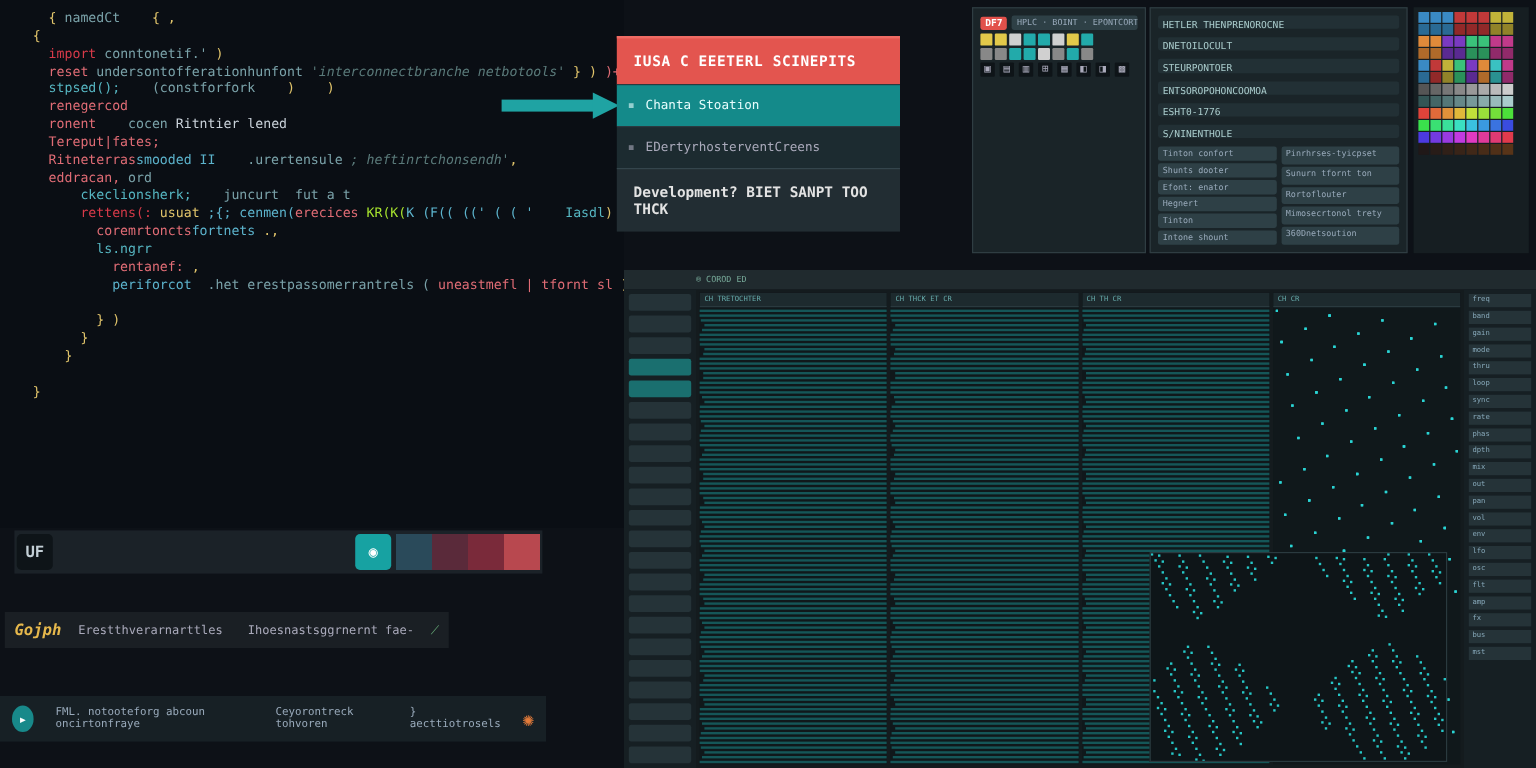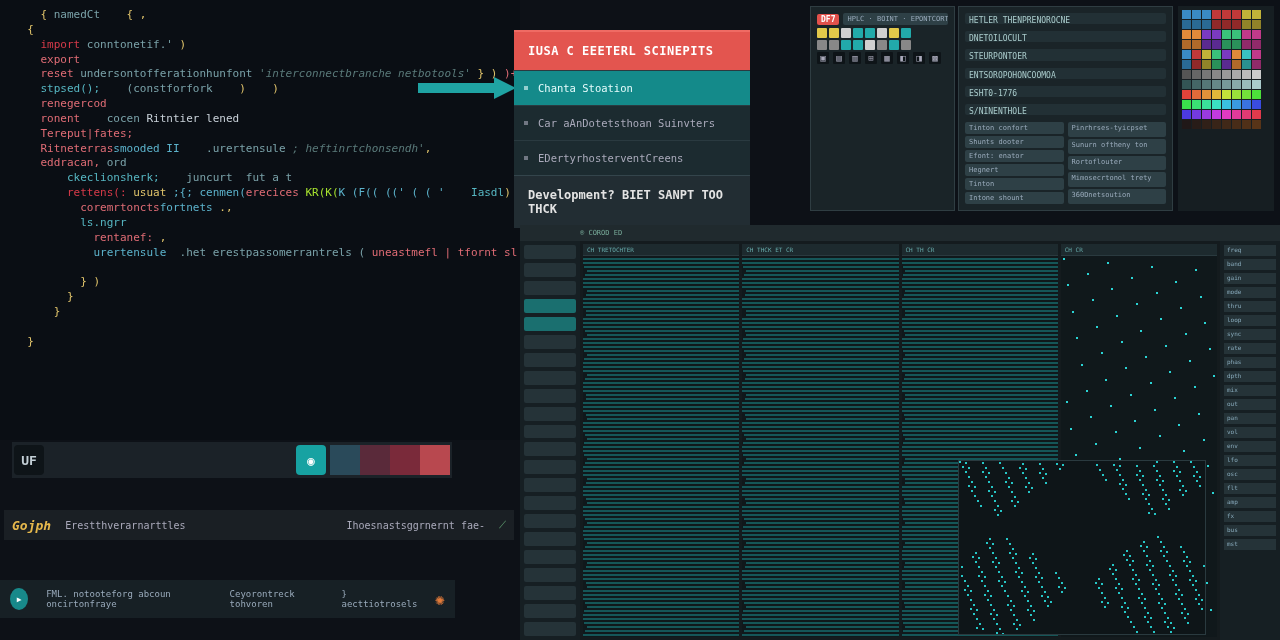--- a/index.html
+++ b/index.html
@@ -123,21 +123,21 @@
   color: #c3cfd6;
   font-size: 13px;
   font-weight: bold;
 }
 .tool-btn.cyan { background: #17a2a2; color: #fff; }
 .tool-spacer { flex: 1; }
 .tool-swatch { width: 30px; height: 30px; }
 
 .glyph-bar {
   position: absolute; left: 4px; top: 510px;
-  width: 510px; height: 30px;
+  width: 370px; height: 30px;
   background: #1a1f24;
   display: flex; align-items: center;
   padding: 0 8px; gap: 14px;
   font-size: 10px; color: #aab;
 }
 .glyph-logo { color: #e6b84c; font-weight: bold; font-style: italic; font-size: 13px; }
 
 .status-bar {
   position: absolute; left: 0; top: 580px;
   width: 455px; height: 38px;
@@ -197,52 +197,50 @@
 }
 .map-overlay .dot { background: #26c6c6; }
 </style>
 </head>
 <body>
 
 <div class="code-editor" id="code-area">
     <div class="code-line"><span class="tok-punc">    { </span><span class="tok-var">namedCt</span><span class="tok-punc">    { ,</span></div>
     <div class="code-line"><span class="tok-punc">  {</span></div>
     <div class="code-line"><span class="tok-kw">    import </span><span class="tok-var">conntonetif.'</span><span class="tok-punc"> )</span></div>
-    <div class="code-line"><span class="tok-type">    export</span></div>
     <div class="code-line"><span class="tok-type">    reset </span><span class="tok-var">undersontofferationhunfont</span><span class="tok-comment"> 'interconnectbranche netbotools' </span><span class="tok-punc">} )</span><span class="tok-type"> )+</span></div>
     <div class="code-line"><span class="tok-prop">    stpsed();</span><span class="tok-var">    (constforfork</span><span class="tok-punc">    )    )</span></div>
     <div class="code-line"><span class="tok-type">    renegercod</span></div>
     <div class="code-line"><span class="tok-type">    ronent</span><span class="tok-var">    cocen </span><span>Ritntier lened</span></div>
     <div class="code-line"><span class="tok-type">    Tereput|fates;</span></div>
     <div class="code-line"><span class="tok-type">    Ritneterras</span><span class="tok-fn">smooded II</span><span class="tok-var">    .urertensule</span><span class="tok-comment"> ; heftinrtchonsendh'</span><span class="tok-punc">,</span></div>
     <div class="code-line"><span class="tok-type">    eddracan,</span><span class="tok-var"> ord</span></div>
     <div class="code-line"><span class="tok-prop">        ckeclionsherk;</span><span class="tok-var">    juncurt  fut a t</span></div>
     <div class="code-line"><span class="tok-kw">        rettens(:</span><span class="tok-punc"> usuat </span><span class="tok-fn">;{; cenmen(</span><span class="tok-type">erecices</span><span class="tok-str"> KR(K(</span><span class="tok-fn">K (F(( ((' ( ( '</span><span class="tok-prop">    Iasdl</span><span class="tok-punc">)</span><span>                  |</span></div>
     <div class="code-line"><span class="tok-type">          coremrtoncts</span><span class="tok-fn">fortnets</span><span class="tok-punc"> .,</span></div>
     <div class="code-line"><span class="tok-prop">          ls.ngrr</span></div>
     <div class="code-line"><span class="tok-type">            rentanef:</span><span class="tok-punc"> ,</span></div>
-    <div class="code-line"><span class="tok-fn">            urertensule</span><span class="tok-var">  .het erestpassomerrantrels (</span><span class="tok-type"> uneastmefl | tfornt sl</span><span class="tok-punc"> )-;!</span></div>
+    <div class="code-line"><span class="tok-fn">            periforcot</span><span class="tok-var">  .het erestpassomerrantrels (</span><span class="tok-type"> uneastmefl | tfornt sl</span><span class="tok-punc"> )-;!</span></div>
     <div class="code-line">&nbsp;</div>
     <div class="code-line"><span class="tok-punc">          } )</span></div>
     <div class="code-line"><span class="tok-punc">        }</span></div>
     <div class="code-line"><span class="tok-punc">      }</span></div>
     <div class="code-line">&nbsp;</div>
     <div class="code-line"><span class="tok-punc">  }</span></div>
   </div>
 
 <div class="arrow">
   <div class="arrow-body"></div>
     <div class="arrow-head"></div>
 </div>
 
 <div class="menu-card">
   <div class="menu-header">IUSA C EEETERL SCINEPITS</div>
   <div id="menu-items">
       <div class="menu-item active">Chanta Stoation</div>
-      <div class="menu-item dark">Car aAnDotetsthoan Suinvters</div>
       <div class="menu-item dark">EDertyrhosterventCreens</div>
     </div>
   <div class="menu-footer">Development? BIET SANPT TOO THCK</div>
 </div>
 
 <div class="dash dash-a">
   <div class="dash-row">
     <span class="dash-badge">DF7</span>
     <span class="dash-chip">HPLC · BOINT · EPONTCORTE</span>
   </div>
@@ -291,21 +289,21 @@
       <div style="flex: 1 1 0%; display: flex; flex-direction: column; gap: 2px;">
         <div class="dash-chip">Tinton confort</div>
         <div class="dash-chip">Shunts dooter</div>
         <div class="dash-chip">Efont: enator</div>
         <div class="dash-chip">Hegnert</div>
         <div class="dash-chip">Tinton</div>
         <div class="dash-chip">Intone shount</div>
       </div>
       <div style="flex: 1 1 0%; display: flex; flex-direction: column; gap: 2px;">
         <div class="dash-chip">Pinrhrses-tyicpset</div>
-        <div class="dash-chip">Sunurn oftheny ton</div>
+        <div class="dash-chip">Sunurn tfornt ton</div>
         <div class="dash-chip">Rortoflouter</div>
         <div class="dash-chip">Mimosecrtonol trety</div>
         <div class="dash-chip">360Dnetsoution</div>
       </div>
     </div>
   </div>
 
 <div class="swatchboard" id="swatchboard">
     <div class="palette-row">
       <div class="pw" style="background: rgb(58, 138, 196);"></div>

